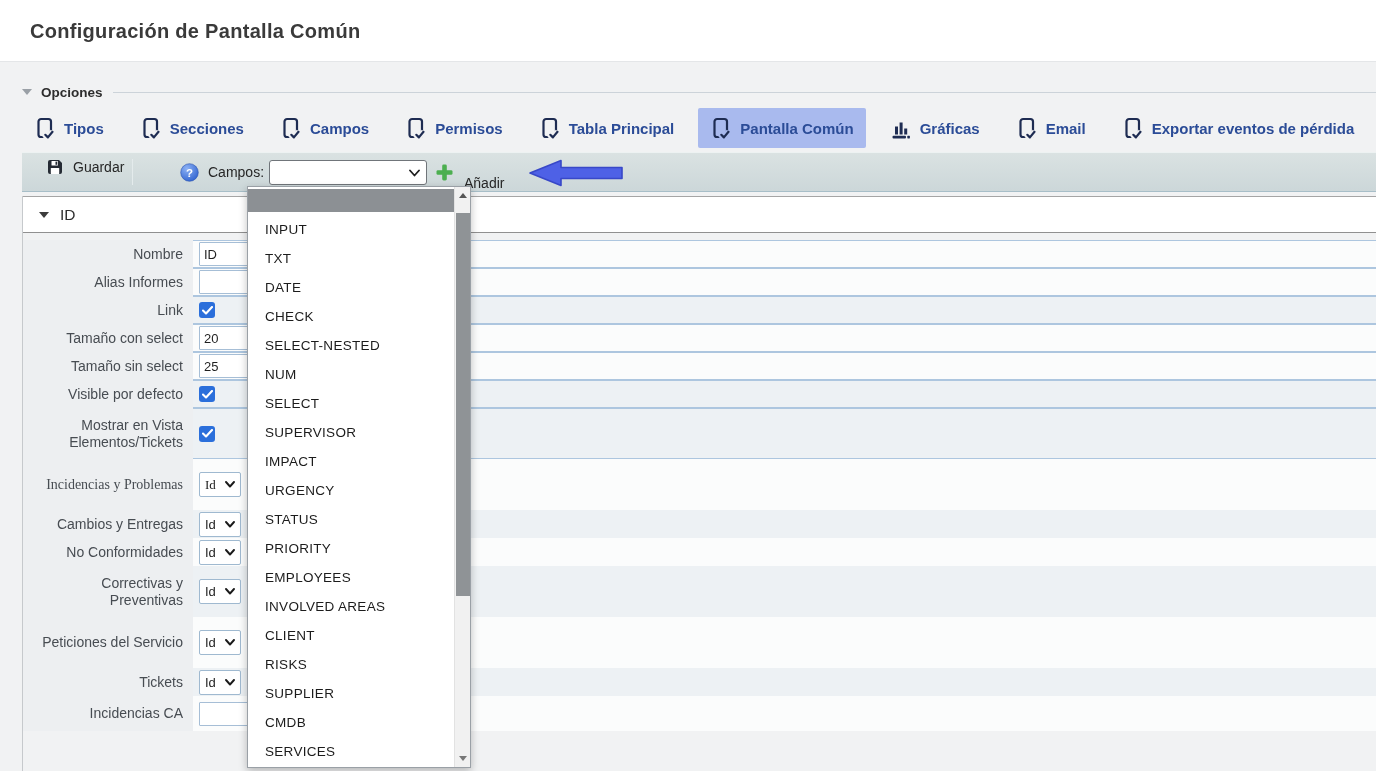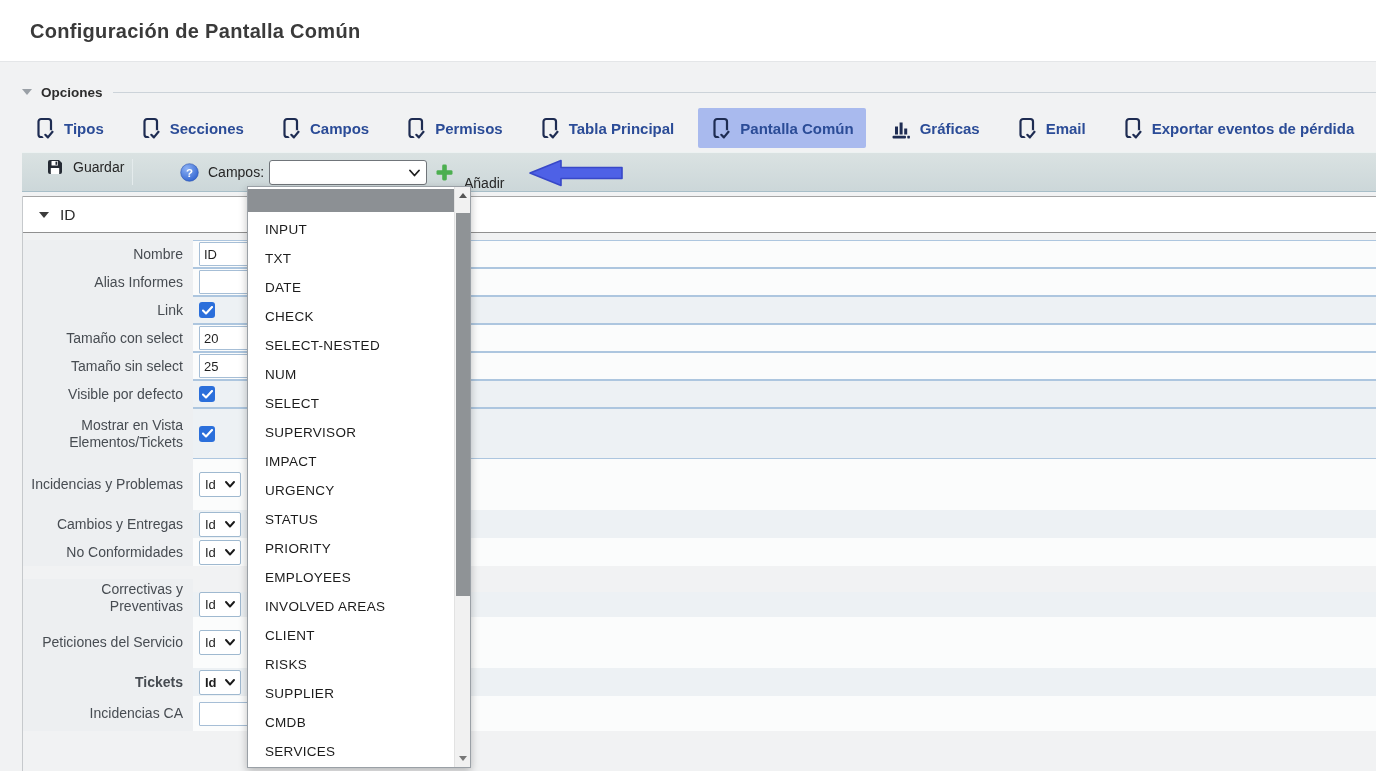--- a/index.html
+++ b/index.html
@@ -340,21 +340,21 @@
       <div class="row upper tint" style="height: 51px;">
         <div class="lbl">Mostrar en Vista Elementos/Tickets</div>
         <div class="body">
           <div class="cb">
             <svg width="11" height="9" viewBox="0 0 11 9">
       <polyline points="1,4.5 4,7.5 10,1" fill="none" stroke="#fff" stroke-width="2.1" stroke-linecap="round" stroke-linejoin="round"></polyline>
             </svg>
           </div>
         </div>
       </div>
-      <div class="row" style="height: 51px;">
+      <div class="row" style="height: 51px; font-family: Liberation Serif, serif;">
         <div class="lbl">Incidencias y Problemas</div>
         <div class="body">
           <div class="msel">
             <span>Id</span>
       <svg width="10" height="7" viewBox="0 0 10 7">
         <polyline points="1,1 5,5.5 9,1" fill="none" stroke="#1a1a1a" stroke-width="1.9" stroke-linecap="round" stroke-linejoin="round"></polyline>
             </svg>
           </div>
         </div>
       </div>
@@ -373,21 +373,21 @@
         <div class="lbl">No Conformidades</div>
         <div class="body">
           <div class="msel">
             <span>Id</span>
       <svg width="10" height="7" viewBox="0 0 10 7">
         <polyline points="1,1 5,5.5 9,1" fill="none" stroke="#1a1a1a" stroke-width="1.9" stroke-linecap="round" stroke-linejoin="round"></polyline>
             </svg>
           </div>
         </div>
       </div>
-      <div class="row tint" style="height: 51px; align-items: flex-end;">
+      <div class="row tint" style="height: 51px;">
         <div class="lbl">Correctivas y Preventivas</div>
         <div class="body">
           <div class="msel">
             <span>Id</span>
       <svg width="10" height="7" viewBox="0 0 10 7">
         <polyline points="1,1 5,5.5 9,1" fill="none" stroke="#1a1a1a" stroke-width="1.9" stroke-linecap="round" stroke-linejoin="round"></polyline>
             </svg>
           </div>
         </div>
       </div>
@@ -395,21 +395,21 @@
         <div class="lbl">Peticiones del Servicio</div>
         <div class="body">
           <div class="msel">
             <span>Id</span>
       <svg width="10" height="7" viewBox="0 0 10 7">
         <polyline points="1,1 5,5.5 9,1" fill="none" stroke="#1a1a1a" stroke-width="1.9" stroke-linecap="round" stroke-linejoin="round"></polyline>
             </svg>
           </div>
         </div>
       </div>
-      <div class="row tint" style="height: 28px; font-weight: bold;">
+      <div class="row tint" style="height: 28px;">
         <div class="lbl">Tickets</div>
         <div class="body">
           <div class="msel">
             <span>Id</span>
       <svg width="10" height="7" viewBox="0 0 10 7">
         <polyline points="1,1 5,5.5 9,1" fill="none" stroke="#1a1a1a" stroke-width="1.9" stroke-linecap="round" stroke-linejoin="round"></polyline>
             </svg>
           </div>
         </div>
       </div>

